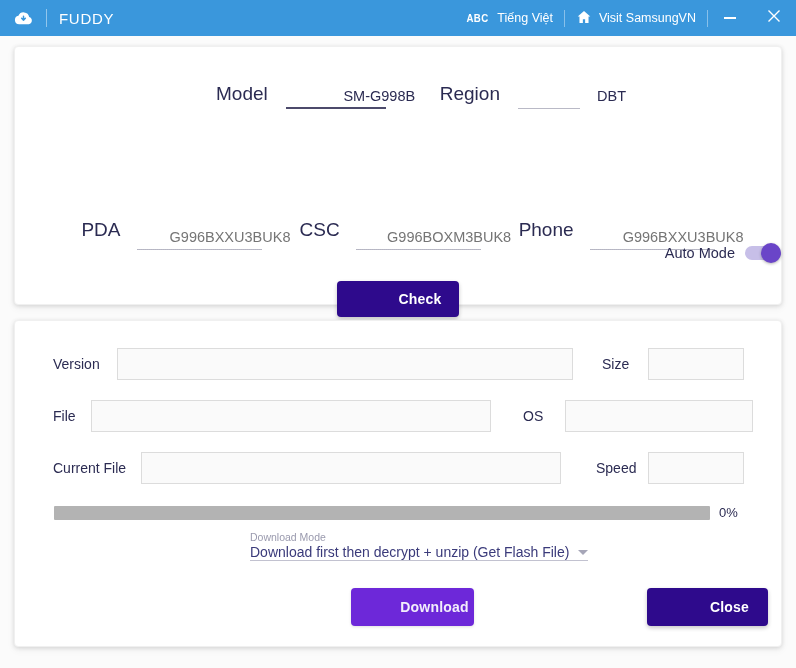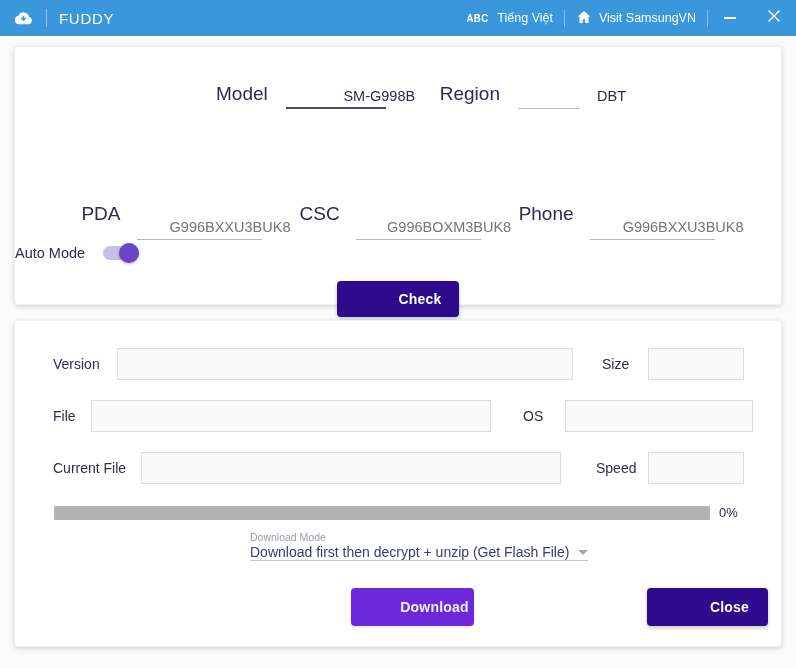--- a/index.html
+++ b/index.html
@@ -145,41 +145,41 @@
     height: 0;
     border-bottom: 1px dotted #b5b5c2;
   }
 
   #model-wrap  { width: 100px; margin-left: 18px; }
   #region-wrap { width: 62px;  margin-left: 18px; }
   .gap-mr { width: 54px; }
 
   .row-codes {
     position: absolute;
-    top: 156px;
+    top: 166px;
     left: 0; right: 0;
     display: flex;
-    align-items: flex-start;
+    align-items: center;
     justify-content: center;
   }
   .ul-input.placeholder { color: #4c1d95; margin-top: 16px; }
   #pda-wrap   { width: 125px; margin-left: 16px; }
   #csc-wrap   { width: 125px; margin-left: 16px; }
   #phone-wrap { width: 125px; margin-left: 16px; }
   .gap-codes { width: 38px; }
 
   
   .row-auto {
     position: absolute;
     top: 198px;
     left: 0; right: 0;
     display: flex;
     align-items: center;
-    justify-content: flex-start;
-    gap: 18px;
+    justify-content: flex-end;
+    gap: 10px;
   }
   .auto-label {
     font-size: 14.5px;
     color: #2b2b52;
   }
   .toggle {
     position: relative;
     width: 36px;
     height: 14px;
     border-radius: 7px;

